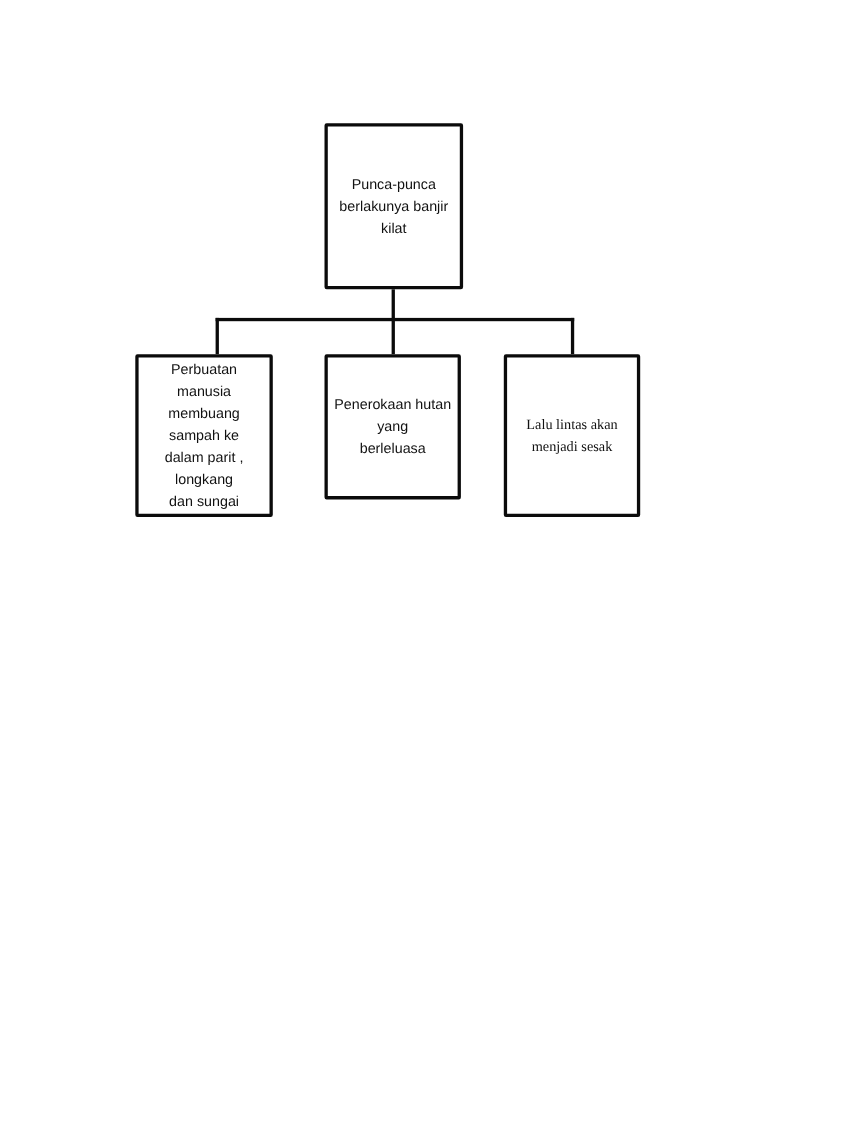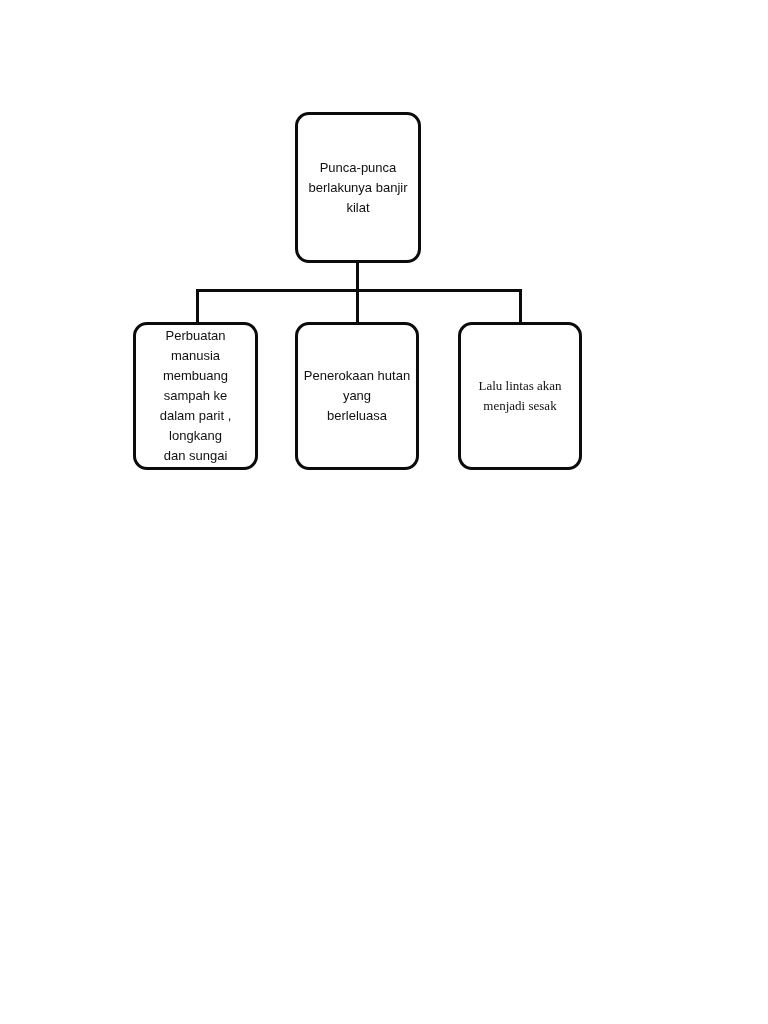--- a/index.html
+++ b/index.html
@@ -12,37 +12,37 @@
     width: 768px;
     height: 1024px;
     background: var(--bg-color, #ffffff);
     font-family: "Liberation Sans", sans-serif;
     overflow: hidden;
   }
   .node {
     position: absolute;
     box-sizing: border-box;
     border: 3px solid var(--border-color, #0b0b0b);
-    border-radius: 14px;
+    border-radius: 2px;
     background: #ffffff;
     display: flex;
     align-items: center;
     justify-content: center;
     text-align: center;
     color: var(--text-color, #111111);
     font-size: 13px;
     line-height: 20px;
   }
   .node-text {
     white-space: pre-line;
     padding: 0 4px;
   }
   .node-root   { left: 295px; top: 112px; width: 126px; height: 151px; }
-  .node-child1 { left: 133px; top: 322px; width: 125px; height: 148px; }
-  .node-child2 { left: 295px; top: 322px; width: 124px; height: 148px; }
+  .node-child1 { left: 123px; top: 322px; width: 125px; height: 148px; }
+  .node-child2 { left: 295px; top: 322px; width: 124px; height: 132px; }
   .node-child3 { left: 458px; top: 322px; width: 124px; height: 148px; font-family: Liberation Serif, serif; }
   .connector {
     position: absolute;
     background: var(--line-color, #0b0b0b);
   }
   .conn-stem       { left: 356px; top: 263px; width: 3px;   height: 59px; }
   .conn-hbar       { left: 196px; top: 289px; width: 326px; height: 3px;  }
   .conn-drop-left  { left: 196px; top: 289px; width: 3px;   height: 33px; }
   .conn-drop-right { left: 519px; top: 289px; width: 3px;   height: 33px; }
 </style>

